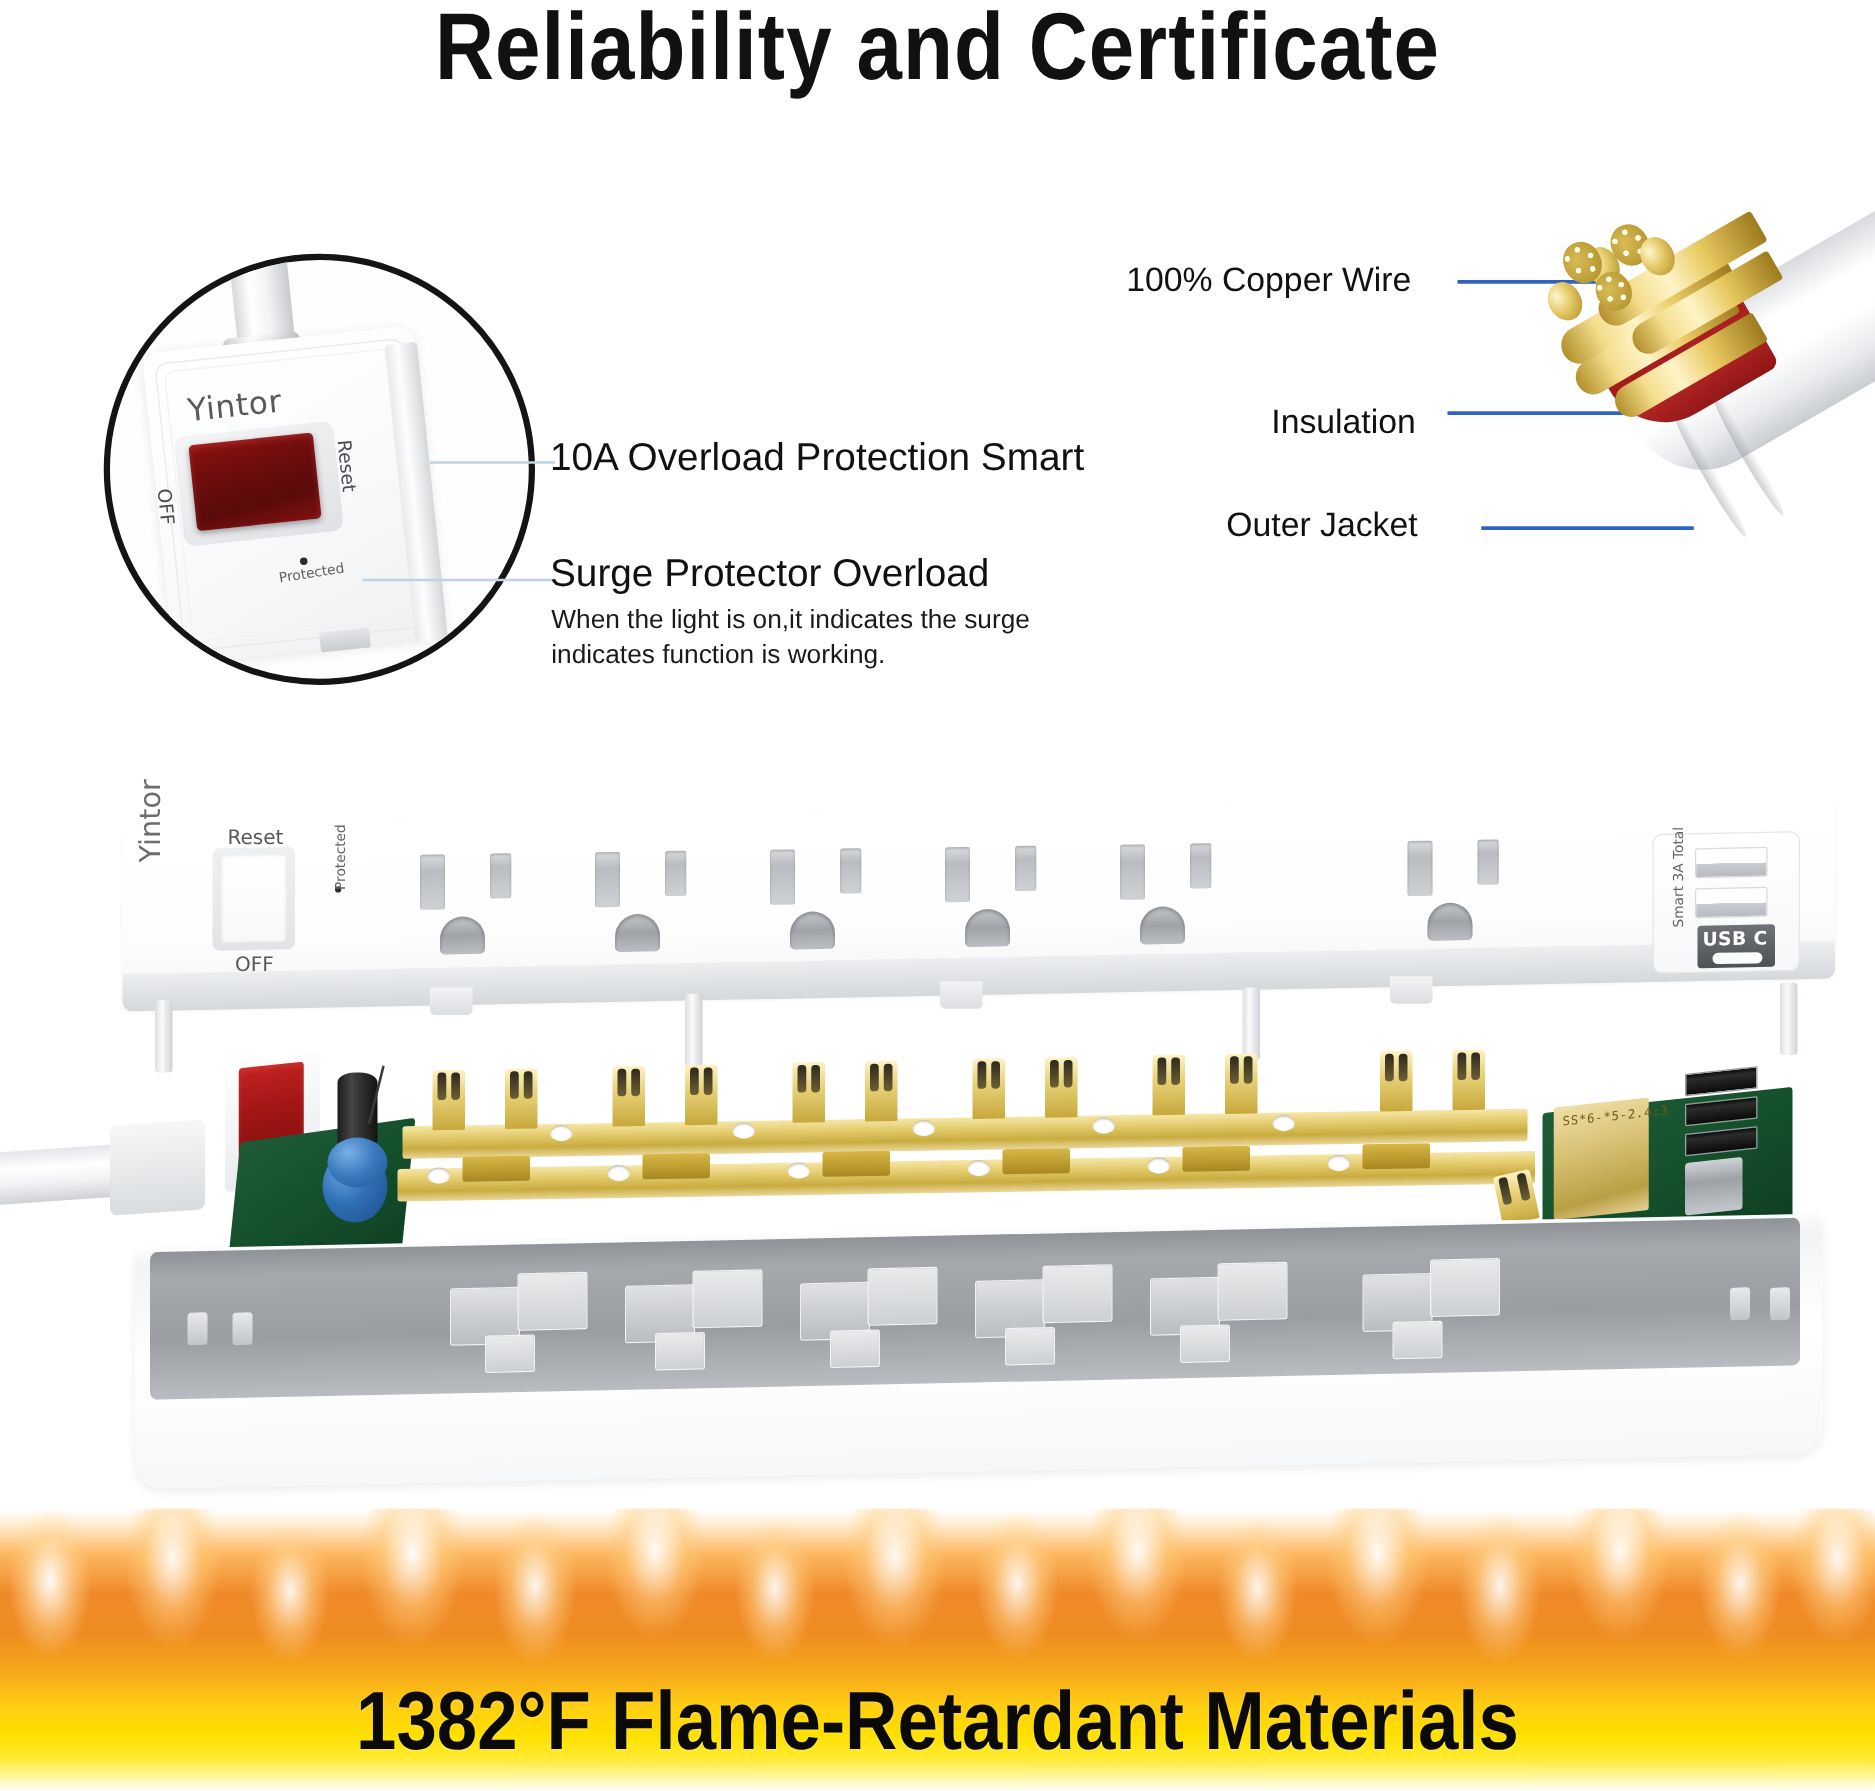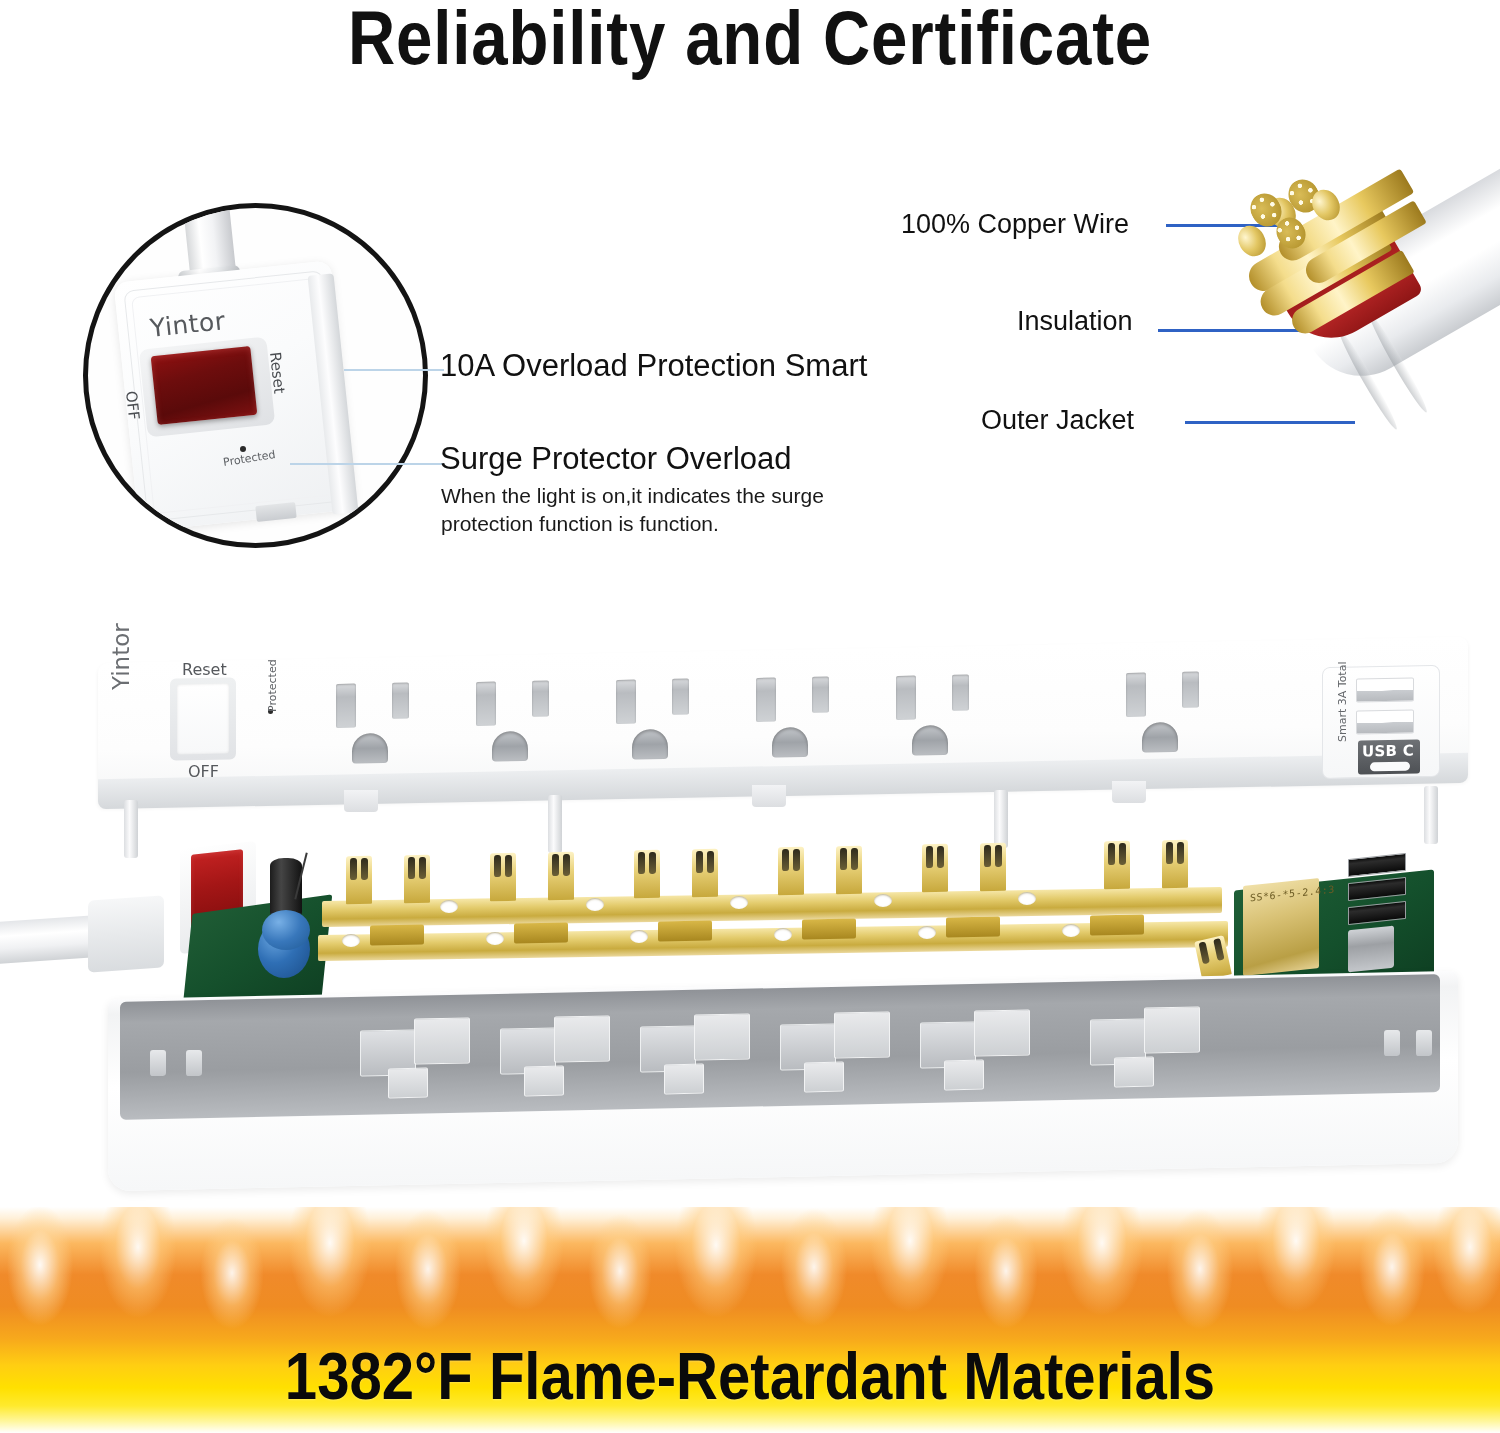--- a/index.html
+++ b/index.html
@@ -557,26 +557,26 @@
   <div class="ci-prot-dot"></div>
   <div class="ci-protected">Protected</div>
   <div class="ci-foot"></div>
 </div>
 
 <div class="lead" style="left:344px; top:369px; width:100px;"></div>
 <div class="lead" style="left:290px; top:463px; width:154px;"></div>
 
 <div class="callout-1">10A Overload Protection Smart</div>
 <div class="callout-2">Surge Protector Overload</div>
-<div class="callout-2-sub">When the light is on,it indicates the surge protection function is function.</div>
+<div class="callout-2-sub">When the light is on,it indicates the surge indicates function is working.</div>
 
 <div class="wire-label" style="left:901px; top:209px;">100% Copper Wire</div>
 <div class="lead-blue" style="left:1166px; top:224px; width:120px;"></div>
 
-<div class="wire-label" style="left:1017px; top:306px;">Insulation</div>
+<div class="wire-label" style="left:1017px; top:322px;">Insulation</div>
 <div class="lead-blue" style="left:1158px; top:329px; width:165px;"></div>
 
 <div class="wire-label" style="left:981px; top:405px;">Outer Jacket</div>
 <div class="lead-blue" style="left:1185px; top:421px; width:170px;"></div>
 
 <div class="wire-wrap">
   <div class="jacket"></div>
   <div class="jacket-ring1"></div>
   <div class="jacket-ring2"></div>
   <div class="insul"></div>

